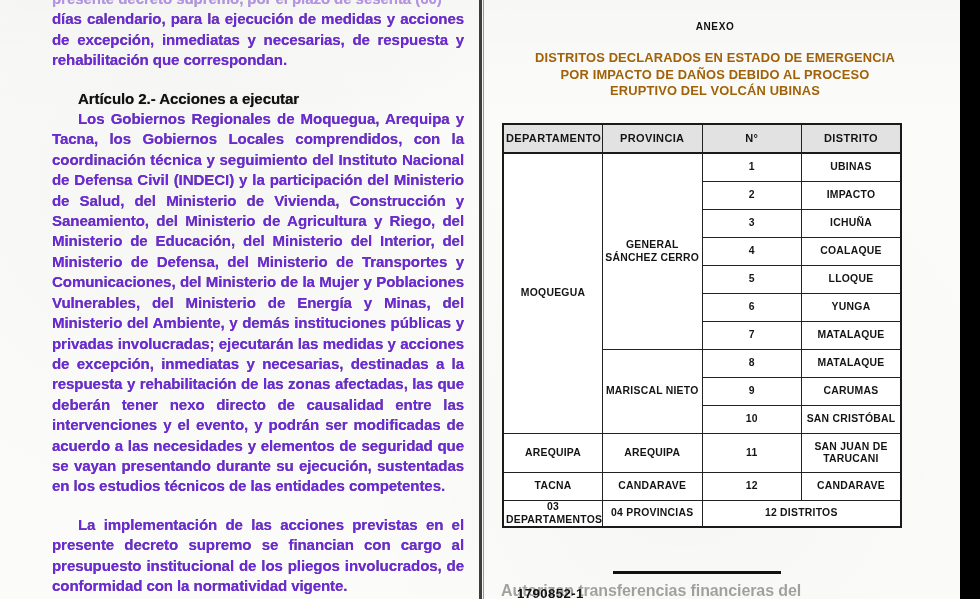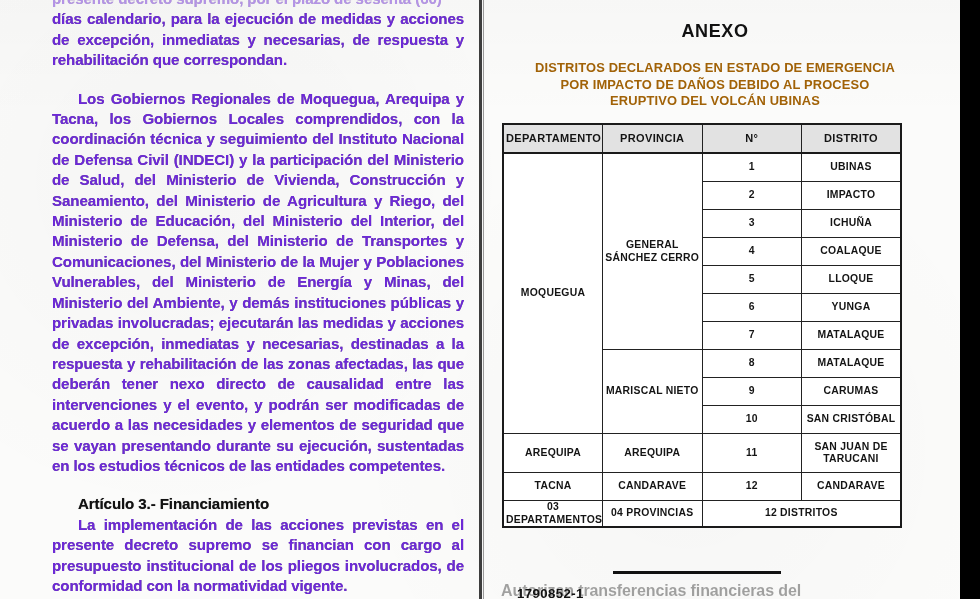--- a/index.html
+++ b/index.html
@@ -99,21 +99,21 @@
     position: absolute;
     top: 0;
     left: 495px;
     width: 440px;
     height: 599px;
   }
   #anexo-title {
     margin: 0;
     padding-top: 21px;
     text-align: center;
-    font-size: 18px;
+    font-size: 10px;
     font-weight: 700;
     letter-spacing: 0.6px;
     color: #111;
   }
   #anexo-subtitle {
     margin: 0;
     padding-top: 18px;
     text-align: center;
     font-size: 12.9px;
     font-weight: 700;
@@ -210,25 +210,25 @@
   <div id="column-rule"></div>
 
   <div id="left-col">
 
     <p class="body-par clip-top fade-top">presente decreto supremo, por el plazo de sesenta (60)</p>
 
     <p class="body-par">días calendario, para la ejecución de medidas y acciones de excepción, inmediatas y necesarias, de respuesta y rehabilitación que correspondan.</p>
 
     <div class="gap-sm"></div>
 
+    <p class="art-head">Artículo 2.- Acciones a ejecutar</p>
     <p class="body-par par-indent">Los Gobiernos Regionales de Moquegua, Arequipa y Tacna, los Gobiernos Locales comprendidos, con la coordinación técnica y seguimiento del Instituto Nacional de Defensa Civil (INDECI) y la participación del Ministerio de Salud, del Ministerio de Vivienda, Construcción y Saneamiento, del Ministerio de Agricultura y Riego, del Ministerio de Educación, del Ministerio del Interior, del Ministerio de Defensa, del Ministerio de Transportes y Comunicaciones, del Ministerio de la Mujer y Poblaciones Vulnerables, del Ministerio de Energía y Minas, del Ministerio del Ambiente, y demás instituciones públicas y privadas involucradas; ejecutarán las medidas y acciones de excepción, inmediatas y necesarias, destinadas a la respuesta y rehabilitación de las zonas afectadas, las que deberán tener nexo directo de causalidad entre las intervenciones y el evento, y podrán ser modificadas de acuerdo a las necesidades y elementos de seguridad que se vayan presentando durante su ejecución, sustentadas en los estudios técnicos de las entidades competentes.</p>
 
     <div class="gap-sm"></div>
 
-    <p class="art-head">Artículo 3.- Financiamiento</p>
     <p class="body-par par-indent">La implementación de las acciones previstas en el presente decreto supremo se financian con cargo al presupuesto institucional de los pliegos involucrados, de conformidad con la normatividad vigente.</p>
 
   </div>
 
   <div id="right-col">
 
     <div id="anexo-title">ANEXO</div>
 
     <div id="anexo-subtitle">
       <span class="sub-line">DISTRITOS DECLARADOS EN ESTADO DE EMERGENCIA</span>

